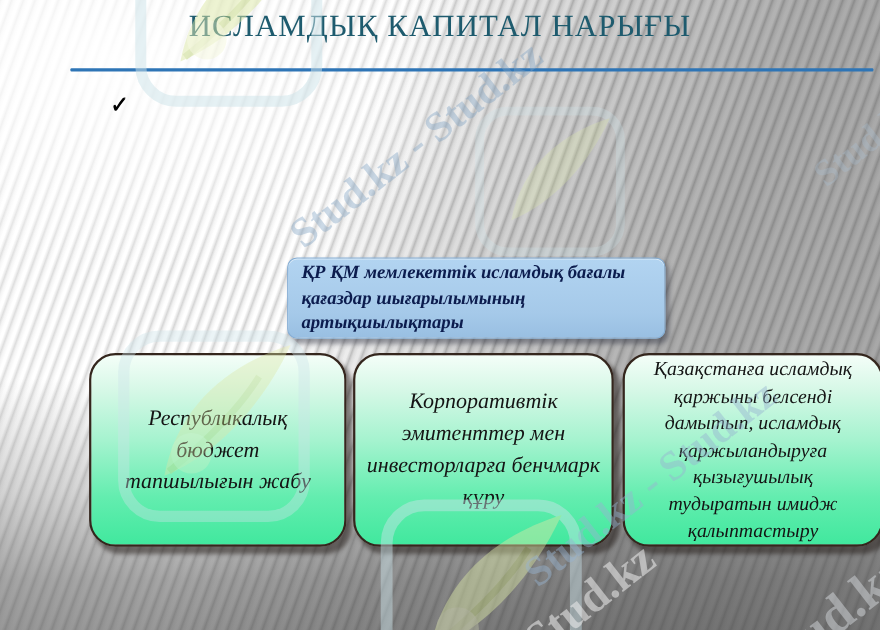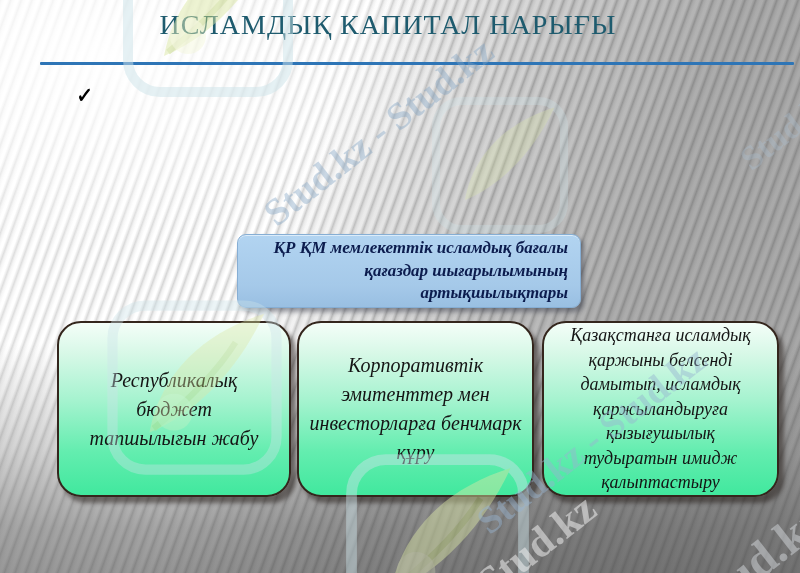--- a/index.html
+++ b/index.html
@@ -8,21 +8,21 @@
     font-family:"Liberation Serif", serif;
   }
   .slide-bg{
     position:absolute;inset:0;z-index:0;
     background:
       radial-gradient(ellipse 60% 48% at 14% 10%, rgba(255,255,255,0.95), rgba(255,255,255,0) 70%),
       linear-gradient(to bottom, rgba(0,0,0,0) 60%, rgba(110,110,110,0.30) 78%, rgba(82,82,82,0.52) 92%, rgba(76,76,76,0.58) 100%),
       linear-gradient(112deg, rgba(255,255,255,0.60) 0%, rgba(255,255,255,0.30) 36%, rgba(110,110,110,0.35) 55%, rgba(96,96,96,0.52) 72%, rgba(100,100,100,0.58) 100%),
       repeating-linear-gradient(110deg, #bdbdbd 0px, #e9e9e9 2px, #ffffff 5px, #ffffff 7px, #d8d8d8 9px, #bdbdbd 10px);
   }
-  .content{position:absolute;inset:0;z-index:2;}
+  .content{position:absolute;inset:0;z-index:2;margin-left:24px;}
   .page-title{
     position:absolute;top:9px;left:0;right:24px;margin:0;
     text-align:center;font-size:28px;font-weight:normal;
     letter-spacing:1px;color:#1E5B6E;
   }
   .title-divider{
     position:absolute;top:62px;left:40px;right:6px;height:3px;
     background:#2E75B6;border-radius:1px;
   }
   .bullets{
@@ -32,21 +32,21 @@
   .bullet{position:relative;padding-left:28px;margin:0 0 1px 0;}
   .bullet .check{
     position:absolute;left:-2px;top:-1px;
     font-family:"DejaVu Sans", sans-serif;font-weight:bold;font-size:21px;color:#000;
   }
   .callout{
     position:absolute;left:237px;top:234px;width:344px;height:74px;box-sizing:border-box;
     border-radius:9px;border:1px solid #86AED4;
     background:linear-gradient(180deg,#B2D4F1 0%,#A5C9E9 70%,#99BFE2 100%);
     box-shadow:3px 4px 5px rgba(40,45,60,0.45), inset 0 1px 0 rgba(255,255,255,0.55);
-    display:flex;align-items:center;justify-content:center;text-align:right;
+    display:flex;align-items:center;justify-content:center;text-align:left;
     font-weight:bold;font-style:italic;font-size:17px;line-height:1.32;color:#0C1C4E;
     padding:2px 12px;
   }
   .gbox{
     position:absolute;top:321px;height:176px;box-sizing:border-box;
     border-radius:24px;border:2px solid #34261D;
     background:linear-gradient(180deg,#F4FEF8 0%,#D7F8E7 18%,#A5F3CF 45%,#63EDAF 75%,#41E89E 100%);
     box-shadow:5px 6px 4px rgba(30,22,18,0.5);
     display:flex;align-items:center;justify-content:flex-start;text-align:center;
     font-style:italic;color:#141414;

